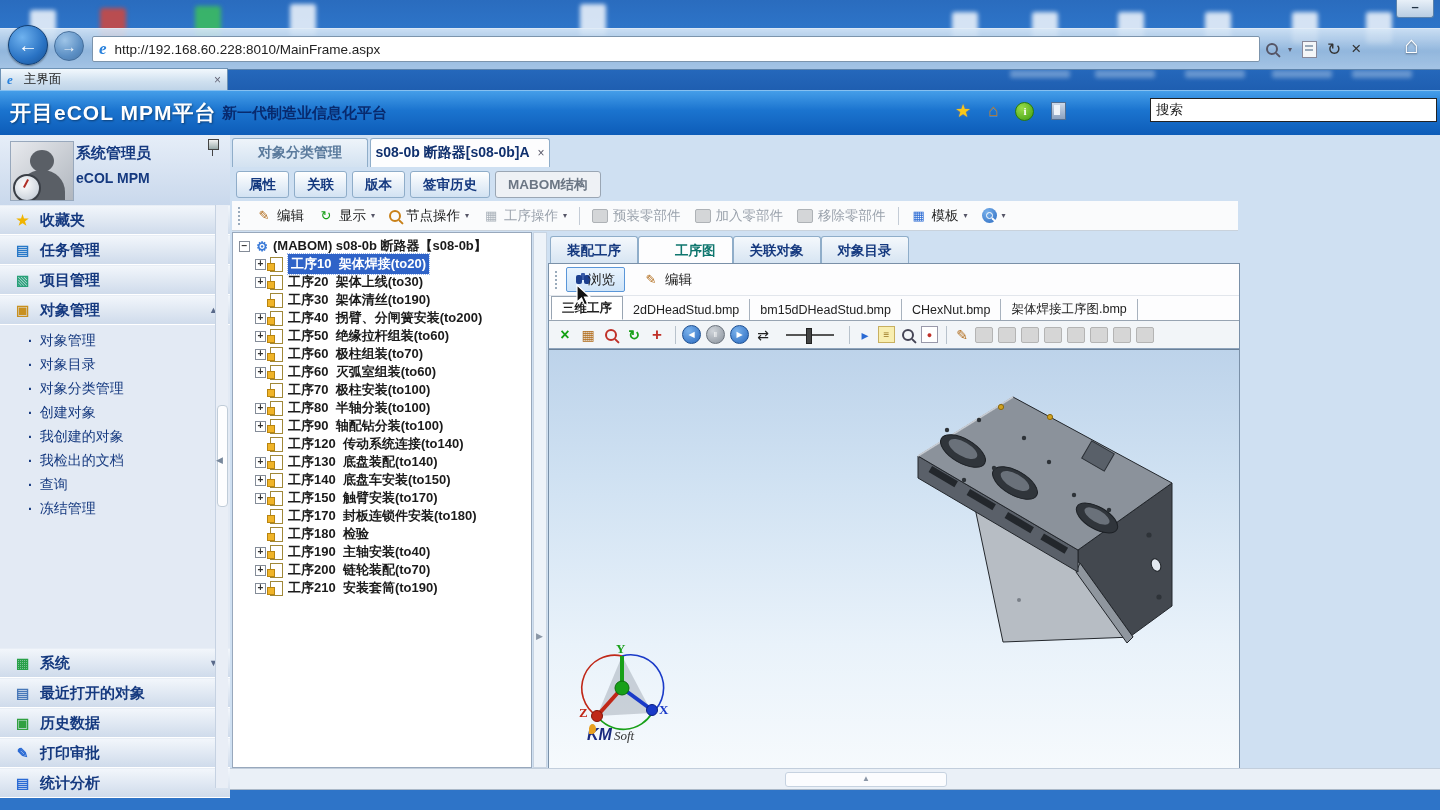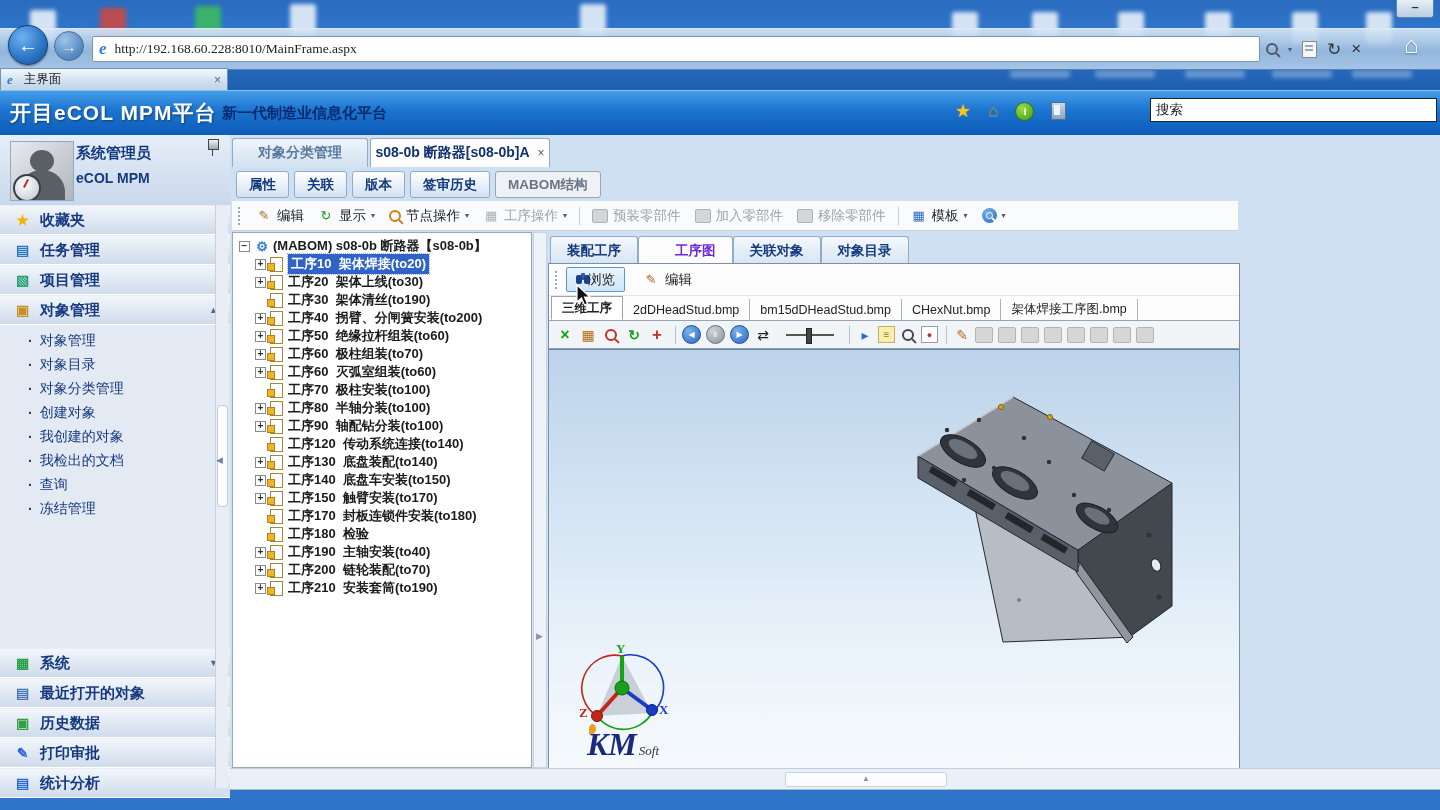--- a/index.html
+++ b/index.html
@@ -22,21 +22,21 @@
   .navbtn{position:absolute;border-radius:50%;display:flex;align-items:center;justify-content:center;
     color:#fff;font-weight:bold;}
   .back{left:8px;top:-4px;width:38px;height:38px;font-size:20px;
     background:radial-gradient(circle at 35% 30%,#6fb2ef,#2a73c4 60%,#174f92);border:1px solid #123f74;
     box-shadow:0 1px 2px rgba(0,0,0,.4);}
   .fwd{left:54px;top:2px;width:28px;height:28px;font-size:15px;
     background:radial-gradient(circle at 35% 30%,#9cc4e8,#5288c0 60%,#3a689c);border:1px solid #35608f;opacity:.85;}
   .urlbox{position:absolute;left:92px;top:7px;width:1168px;height:26px;background:#fff;
     border:1px solid #7c94ac;border-radius:2px;display:flex;align-items:center;padding:0 6px;box-sizing:border-box;}
   .ie-e{font-family:"Liberation Serif",serif;font-style:italic;font-weight:bold;color:#2a82dc;font-size:17px;margin-right:6px;}
-  .urlinput{flex:1;border:none;outline:none;font-size:13.5px;color:#222;font-family:Liberation Serif, serif;background:transparent;}
+  .urlinput{flex:1;border:none;outline:none;font-size:13.5px;color:#222;font-family:Liberation Sans, sans-serif;background:transparent;}
   .urltools{position:absolute;left:1266px;top:7px;height:26px;display:flex;align-items:center;gap:10px;color:#555;}
   .mag{position:relative;display:inline-block;width:8px;height:8px;border:2px solid currentColor;border-radius:50%;}
   .mag::after{content:"";position:absolute;width:6px;height:2px;background:currentColor;
     transform:rotate(45deg);right:-5px;bottom:-3px;border-radius:1px;}
   .caret{font-size:8px;color:#556;}
   .pageic{width:13px;height:15px;background:#f4f6f8;border:1px solid #889;position:relative;}
   .pageic::after{content:"";position:absolute;left:2px;top:3px;width:8px;height:2px;background:#9ab;box-shadow:0 4px 0 #9ab;}
   .glyph{font-size:17px;color:#333;}
   .homeic{position:absolute;left:1404px;top:2px;font-size:24px;color:#fff;text-shadow:0 1px 2px rgba(0,0,0,.45);}
   .minbtn{position:absolute;left:1396px;top:0;width:36px;height:17px;
@@ -131,21 +131,21 @@
   .root{padding-left:6px;}
   .child{padding-left:22px;}
   
   .vsplit{position:absolute;left:303px;top:97px;width:14px;height:536px;background:#eef3f9;
     border:1px solid #c8d4e2;box-sizing:border-box;}
   .vsplit .arr{position:absolute;left:2px;top:398px;font-size:9px;color:#8a96a6;}
   
   .ptabs{position:absolute;left:320px;top:101px;height:27px;display:flex;gap:0;}
   .ptab{height:27px;display:flex;align-items:center;padding:0 16px;border:1px solid #8fadc9;border-bottom:none;
     border-radius:3px 3px 0 0;background:linear-gradient(#f4f8fc,#d6e4f2);font-size:13.5px;font-weight:bold;color:#15397f;}
-  .ptab.active{background:#fdfdfe;color:#6d28d9;padding-left:36px;}
+  .ptab.active{background:#fdfdfe;color:#0f766e;padding-left:36px;}
   .panelbox{position:absolute;left:318px;top:128px;width:692px;height:505px;background:#fdfdfe;
     border:1px solid #7a90a8;box-sizing:border-box;}
   .btnrow{height:31px;display:flex;align-items:center;border-bottom:1px solid #e2e6ec;padding-left:4px;}
   .vbtn{display:flex;align-items:center;gap:6px;height:23px;padding:0 9px;margin-right:8px;border-radius:2px;
     font-size:13.5px;color:#222;border:1px solid transparent;}
   .vbtn.active{border:1px solid #5a96d8;background:linear-gradient(#eaf4fe,#cfe4f8);}
   .binoc{display:inline-block;width:6px;height:9px;background:#1c3f8e;border-radius:2px;
     box-shadow:8px 0 0 #1c3f8e,4px -3px 0 -1px #3a5ca8;}
   .ftabs{height:24px;display:flex;align-items:flex-end;border-bottom:1px solid #98a4b2;padding-left:2px;}
   .ftab{height:21px;display:flex;align-items:center;padding:0 10px;font-size:12.5px;color:#222;
@@ -168,21 +168,21 @@
   [data-name="rotate-icon"]{color:#18a018;font-weight:bold;}
   [data-name="pan-icon"]{color:#c03028;font-weight:bold;font-size:17px;}
   [data-name="loop-icon"]{color:#222;}
   [data-name="export-icon"]{color:#2a6ad4;}
   [data-name="markup-edit-icon"]{color:#b06a18;}
   
   .viewport{position:relative;height:420px;background:linear-gradient(180deg,#bdd3ea 0%,#cfe1f2 30%,#e9f2fa 70%,#f6fafd 100%);
     border-top:1px solid #6a8098;overflow:hidden;}
   .axis-label{position:absolute;font-size:13px;font-weight:bold;font-family:"Liberation Serif",serif;}
   .kmlogo{position:absolute;left:38px;top:376px;color:#1a2a7e;}
-  .kmlogo .km{font-family:Liberation Serif, serif;font-style:italic;font-weight:bold;font-size:32px;position:relative;}
+  .kmlogo .km{font-family:Liberation Sans, sans-serif;font-style:italic;font-weight:bold;font-size:16px;position:relative;}
   .kmlogo .km::before{content:"";position:absolute;left:2px;top:-2px;width:7px;height:10px;background:#e8a020;border-radius:50% 50% 50% 0;}
   .kmlogo .soft{font-family:"Liberation Serif",serif;font-style:italic;font-size:13px;color:#333;margin-left:2px;}
   
   .hcollapse{position:absolute;left:0px;top:633px;width:1210px;height:20px;background:#eaf0f7;
     border-top:1px solid #c2cedc;border-bottom:1px solid #aab8c8;}
   .hcol-btn{position:absolute;left:555px;top:3px;width:160px;height:13px;background:#fbfcfe;
     border:1px solid #c6d2e0;border-radius:3px;text-align:center;font-size:8px;color:#8a96a6;line-height:12px;}
   .statusbar{left:0;top:788px;width:1440px;height:22px;background:linear-gradient(#f6f5f3,#ece9e5);
     border-top:1px solid #98a0a8;margin-top:44px;}
   .zoomind{position:absolute;left:1414px;top:4px;display:flex;align-items:center;gap:3px;color:#2a6ad4;

